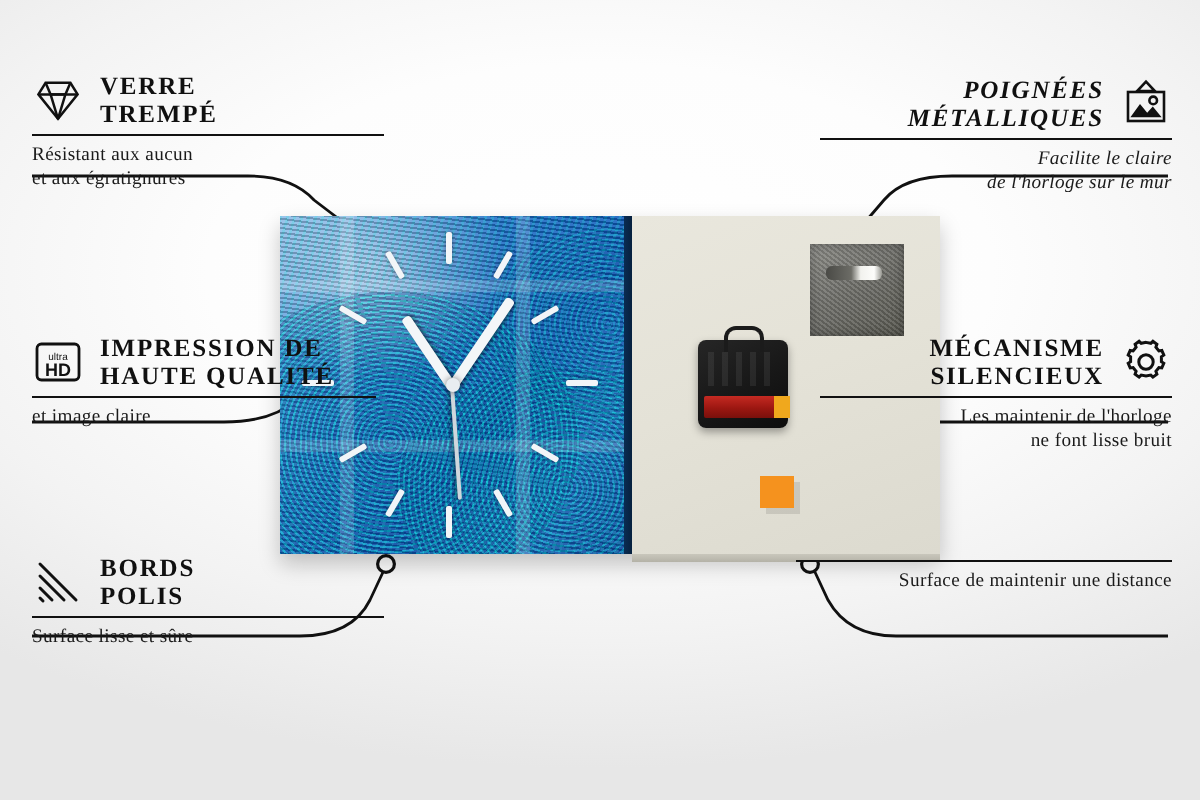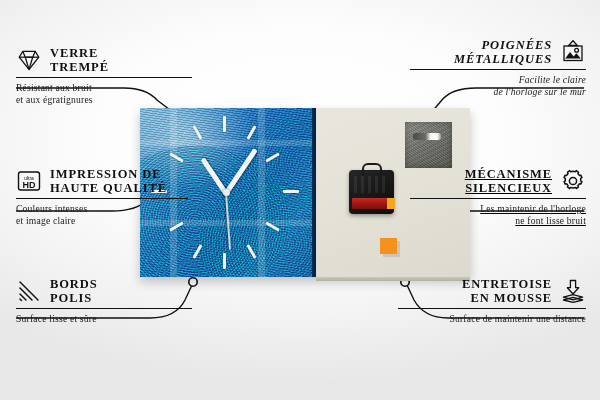--- a/index.html
+++ b/index.html
@@ -166,59 +166,58 @@
         <div id="mech-loop"></div>
         <div id="mech-detail"></div>
         <div id="battery"></div>
         <div id="battery-plus"></div>
       </div>
       <div id="foam"></div>
       <div id="panel-edge"></div>
     </div>
   </div>
 
-  <div class="callout left" style="top:46px;">
+  <div class="callout left" style="top:36px;">
     <div class="co-head">
       <span class="ico">
         <svg viewBox="0 0 26 26">
             <g fill="none" stroke="#111" stroke-width="1.25">
           <path d="M3.2 10.2 L13 22.4 L22.8 10.2 L19.2 4.4 H6.8 Z"></path>
           <path d="M3.2 10.2 H22.8"></path>
               <path d="M6.8 4.4 L9.3 10.2 L13 22.4"></path>
           <path d="M19.2 4.4 L16.7 10.2 L13 22.4"></path>
               <path d="M9.3 10.2 H16.7"></path>
         </g>
           </svg>
       </span>
       <span>
         <div class="co-title">VERRE</div>
         <div class="co-title">TREMPÉ</div>
       </span>
     </div>
     <div class="co-rule" style="width:176px;"></div>
-    <div class="co-sub">Résistant aux bruit</div>
+    <div class="co-sub">Résistant aux aucun</div>
     <div class="co-sub">et aux égratignures</div>
   </div>
 
   <div class="callout left" style="top:167px;width:190px;">
     <div class="co-head">
       <span class="ico">
         <svg viewBox="0 0 26 26">
           <rect x="2.5" y="4" width="21" height="18" rx="2.2" fill="none" stroke="#111" stroke-width="1.4"></rect>
           <text x="13" y="12" font-family="Liberation Sans, sans-serif" font-size="5" text-anchor="middle" fill="#111">ultra</text>
           <text x="13" y="20" font-family="Liberation Sans, sans-serif" font-size="9" font-weight="bold" text-anchor="middle" fill="#111">HD</text>
         </svg>
       </span>
       <span>
         <div class="co-title">IMPRESSION DE</div>
         <div class="co-title">HAUTE QUALITÉ</div>
       </span>
     </div>
     <div class="co-rule" style="width:172px;"></div>
-    <div class="co-sub">Couleurs intenses</div>
     <div class="co-sub">et image claire</div>
   </div>
 
   <div class="callout left" style="top:277px;">
     <div class="co-head">
       <span class="ico">
         <svg viewBox="0 0 26 26">
             <g stroke="#111" stroke-width="1.5" stroke-linecap="round">
           <path d="M4 4 L22 22"></path>
               <path d="M4 10 L16 22"></path>
@@ -251,53 +250,38 @@
       <span>
         <div class="co-title">POIGNÉES</div>
         <div class="co-title">MÉTALLIQUES</div>
       </span>
     </div>
     <div class="co-rule" style="width:176px;margin-left:auto;"></div>
     <div class="co-sub">Facilite le claire</div>
     <div class="co-sub">de l'horloge sur le mur</div>
   </div>
 
-  <div class="callout right" style="top:167px;text-decoration:underline;">
+  <div class="callout right" style="top:167px;">
     <div class="co-head">
       <span class="ico">
         <svg viewBox="0 0 26 26">
             <g fill="none" stroke="#111" stroke-width="1.5">
           <path d="M13 3.2 l2.4 .45 1.05 -1.0 2.0 1.5 -.5 1.4 1.5 1.9 1.45 -.2 1.0 2.3 -1.2 .85 .0 2.4 1.2 .85 -1.0 2.3 -1.45 -.2 -1.5 1.9 .5 1.4 -2.0 1.5 -1.05 -1.0 -2.4 .45 -2.4 -.45 -1.05 1.0 -2.0 -1.5 .5 -1.4 -1.5 -1.9 -1.45 .2 -1.0 -2.3 1.2 -.85 .0 -2.4 -1.2 -.85 1.0 -2.3 1.45 .2 1.5 -1.9 -.5 -1.4 2.0 -1.5 1.05 1.0 Z"></path>
           <circle cx="13" cy="13" r="3.6"></circle>
         </g>
           </svg>
       </span>
       <span>
         <div class="co-title">MÉCANISME</div>
         <div class="co-title">SILENCIEUX</div>
       </span>
     </div>
     <div class="co-rule" style="width:176px;margin-left:auto;"></div>
     <div class="co-sub">Les maintenir de l'horloge</div>
     <div class="co-sub">ne font lisse bruit</div>
   </div>
 
   <div class="callout right" style="top:277px;width:196px;">
-    <div class="co-head">
-      <span class="ico">
-        <svg viewBox="0 0 26 26">
-            <g fill="none" stroke="#111" stroke-width="1.3" stroke-linejoin="round">
-          <path d="M10.4 2.5 h5.2 v7.2 h3.1 L13 16.0 L7.3 9.7 h3.1 Z"></path>
-          <path d="M13 16.6 L22.6 19.2 L13 21.8 L3.4 19.2 Z"></path>
-          <path d="M13 19.4 L22.6 22.0 L13 24.4 L3.4 22.0 Z"></path>
-        </g>
-          </svg>
-      </span>
-      <span>
-        <div class="co-title">ENTRETOISE</div>
-        <div class="co-title">EN MOUSSE</div>
-      </span>
-    </div>
     <div class="co-rule" style="width:188px;margin-left:auto;"></div>
     <div class="co-sub">Surface de maintenir une distance</div>
   </div>
 
 </div>
 
 </body></html>

